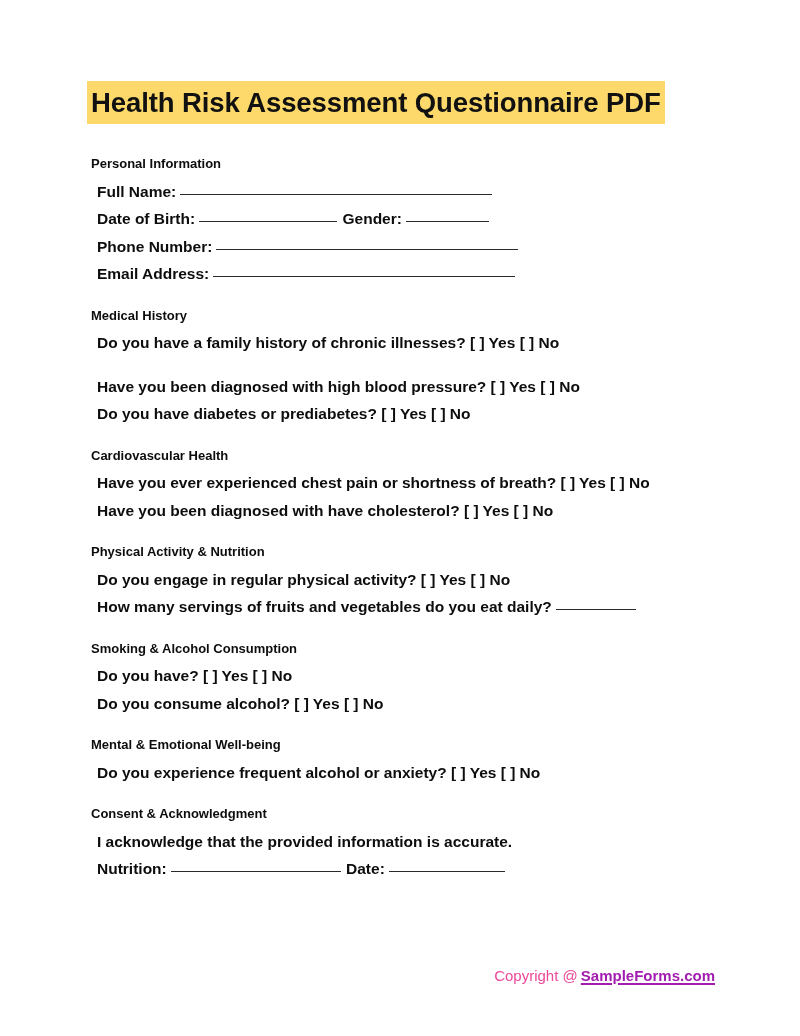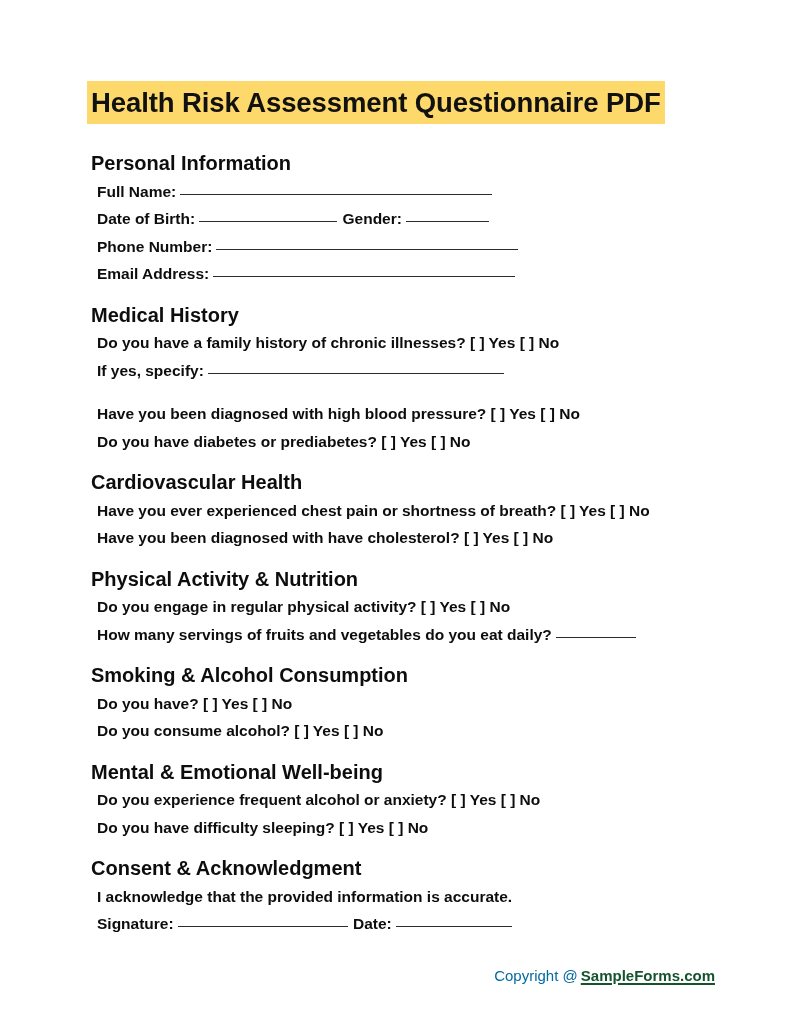--- a/index.html
+++ b/index.html
@@ -51,21 +51,21 @@
     top: 150px;
     width: 660px;
   }
 
   .section {
     margin-bottom: 14px;
   }
   .section:last-of-type { margin-bottom: 0; }
 
   .sec-head {
-    font-size: 20px;
+    font-size: 13px;
     font-weight: bold;
     line-height: 27.5px;
     color: #0d0d0d;
     white-space: nowrap;
   }
 
   .line {
     font-size: 15.5px;
     font-weight: bold;
     line-height: 27.5px;
@@ -97,25 +97,25 @@
     position: absolute;
     right: 88px;
     top: 964px;
     font-size: 15px;
     line-height: 24px;
     white-space: nowrap;
     text-align: right;
   }
   .copy-text {
     font-weight: normal;
-    color: #0369a1;
+    color: #ec4899;
   }
   .copy-link {
     font-weight: bold;
-    color: #14532d;
+    color: #a21caf;
     text-decoration: underline;
     text-underline-offset: 2px;
     text-decoration-thickness: 2px;
     margin-left: 3px;
   }
 </style>
 </head>
 <body>
 
 <div class="page">
@@ -128,21 +128,20 @@
       <div class="section">
         <div class="sec-head">Personal Information</div>
         <div class="line"><span>Full Name:</span><span class="blank b-xl"></span></div>
         <div class="line"><span>Date of Birth:</span><span class="blank b-sm"></span> <span>Gender:</span><span class="blank b-xs"></span></div>
         <div class="line"><span>Phone Number:</span><span class="blank b-lg"></span></div>
         <div class="line"><span>Email Address:</span><span class="blank b-lg"></span></div>
       </div>
       <div class="section">
         <div class="sec-head">Medical History</div>
         <div class="line"><span>Do you have a family history of chronic illnesses? [ ] Yes [ ] No</span></div>
-        <div class="line"><span>If yes, specify:</span><span class="blank b-md"></span></div>
         <div class="gap-inner"></div>
         <div class="line"><span>Have you been diagnosed with high blood pressure? [ ] Yes [ ] No</span></div>
         <div class="line"><span>Do you have diabetes or prediabetes? [ ] Yes [ ] No</span></div>
       </div>
       <div class="section">
         <div class="sec-head">Cardiovascular Health</div>
         <div class="line"><span>Have you ever experienced chest pain or shortness of breath? [ ] Yes [ ] No</span></div>
         <div class="line"><span>Have you been diagnosed with have cholesterol? [ ] Yes [ ] No</span></div>
       </div>
       <div class="section">
@@ -151,26 +150,25 @@
         <div class="line"><span>How many servings of fruits and vegetables do you eat daily?</span><span class="blank b-tiny"></span></div>
       </div>
       <div class="section">
         <div class="sec-head">Smoking &amp; Alcohol Consumption</div>
         <div class="line"><span>Do you have? [ ] Yes [ ] No</span></div>
         <div class="line"><span>Do you consume alcohol? [ ] Yes [ ] No</span></div>
       </div>
       <div class="section">
         <div class="sec-head">Mental &amp; Emotional Well-being</div>
         <div class="line"><span>Do you experience frequent alcohol or anxiety? [ ] Yes [ ] No</span></div>
-        <div class="line"><span>Do you have difficulty sleeping? [ ] Yes [ ] No</span></div>
       </div>
       <div class="section">
         <div class="sec-head">Consent &amp; Acknowledgment</div>
         <div class="line"><span>I acknowledge that the provided information is accurate.</span></div>
-        <div class="line"><span>Signature:</span><span class="blank b-sig"></span> <span>Date:</span><span class="blank b-date"></span></div>
+        <div class="line"><span>Nutrition:</span><span class="blank b-sig"></span> <span>Date:</span><span class="blank b-date"></span></div>
       </div>
     </div>
 
   <div class="footer">
     <span class="copy-text">Copyright @</span><a class="copy-link" href="#">SampleForms.com</a>
   </div>
 
 </div>
 
 </body></html>

